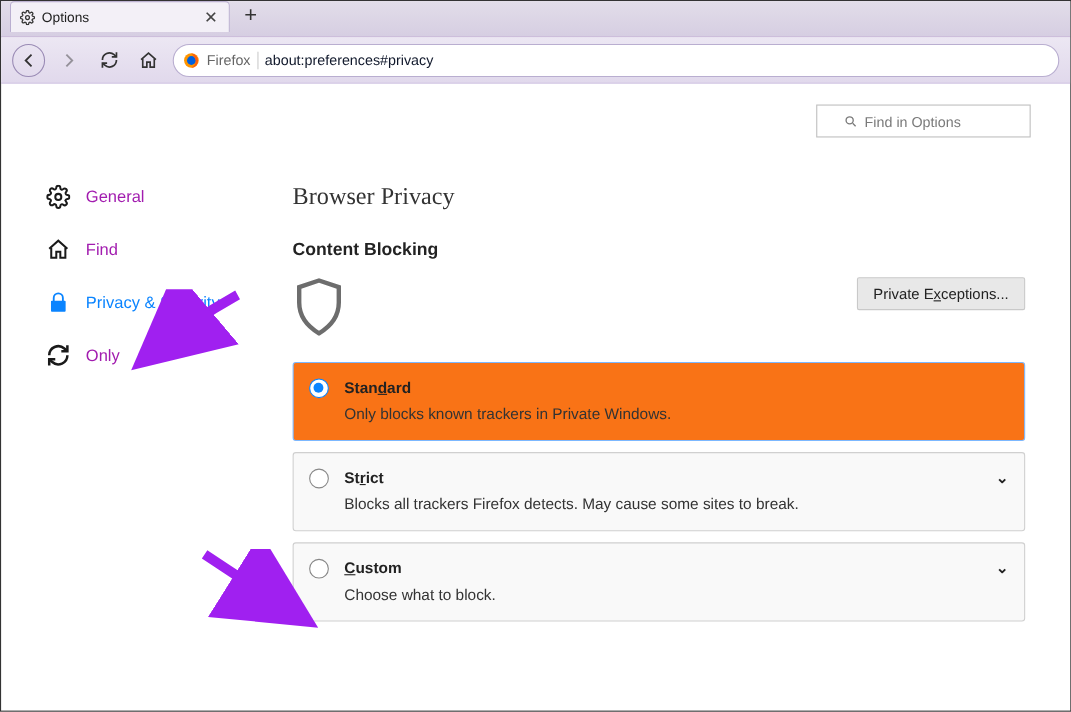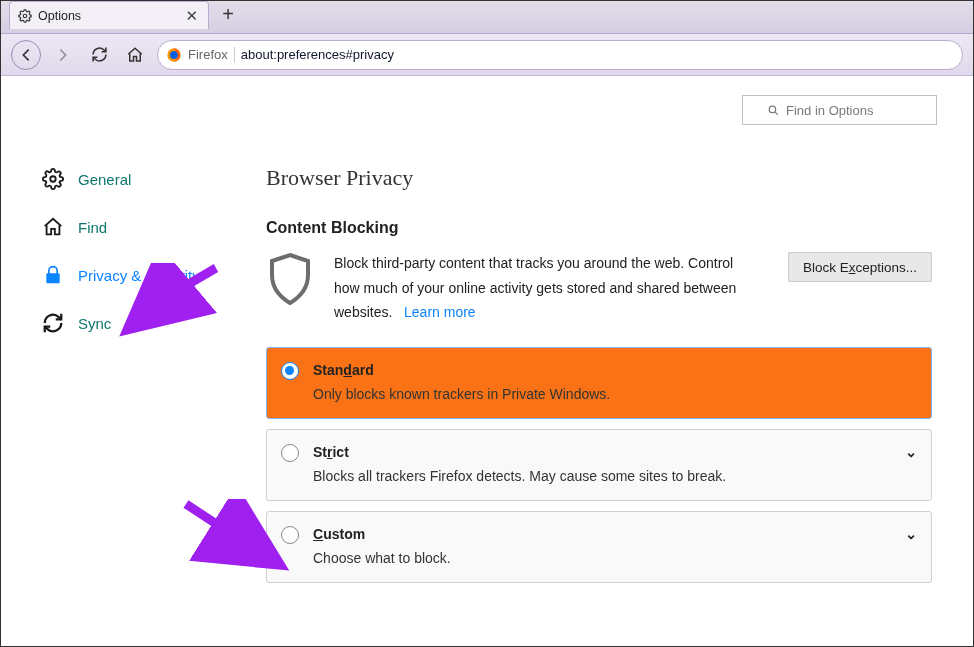--- a/index.html
+++ b/index.html
@@ -24,21 +24,21 @@
   .sep { width:1px; height:16px; background:#ccc; }
   .urltext { color:#0f172a; }
 
   
   .content { position:absolute; top:76px; left:1px; right:1px; bottom:1px; background:#fff; display:flex; }
   .searchwrap { position:absolute; right:35px; top:18px; width:195px; height:30px; border:1px solid #bfbfbf; display:flex; align-items:center; padding:0 24px; gap:6px; font-size:13px; color:#7a7a7a; }
   .searchwrap svg { width:13px; height:13px; }
 
   
   .sidebar { width:240px; padding-top:78px; }
-  .side-item { display:flex; align-items:center; height:48px; padding-left:40px; gap:14px; font-size:15px; color:#0f766e; cursor:pointer; }
+  .side-item { display:flex; align-items:center; height:48px; padding-left:40px; gap:14px; font-size:15px; color:#a21caf; cursor:pointer; }
   .side-item.active { color:#0a84ff; }
   .side-item.active .sicon { color:#0a84ff; }
   .sicon { width:22px; height:22px; display:flex; align-items:center; justify-content:center; color:#1a1a1a; }
 
   
   .main { flex:1; padding:88px 40px 20px 24px; position:relative; }
   h1.sec { font-size:22px; font-weight:500; color:#333; margin-bottom:28px;font-family:Liberation Serif, serif; }
   h2.sub { font-size:16px; font-weight:700; color:#222; margin-bottom:14px; }
   .desc-row { display:flex; gap:20px; align-items:flex-start; margin-bottom:22px; }
   .shield { width:48px; height:56px; flex-shrink:0; color:#6d6d6d; }
@@ -151,40 +151,36 @@
     </div>
     <div class="side-item">
       <span class="sicon">
         <svg width="22" height="22" viewBox="0 0 24 24" fill="none" stroke="currentColor" stroke-width="2.5">
             <path d="M21 2v6h-6"></path>
             <path d="M3 12a9 9 0 0 1 15-6.7L21 8"></path>
             <path d="M3 22v-6h6"></path>
             <path d="M21 12a9 9 0 0 1-15 6.7L3 16"></path>
           </svg>
       </span>
-      <span>Sync</span>
+      <span>Only</span>
     </div>
   </div>
 
   <div class="main">
     <h1 class="sec">Browser Privacy</h1>
     <h2 class="sub">Content Blocking</h2>
 
     <div class="desc-row">
       <svg class="shield" viewBox="0 0 24 28" fill="none" stroke="#6d6d6d" stroke-width="2">
         <path d="M12 2l9 3v7c0 7-4 11-9 14-5-3-9-7-9-14V5l9-3z"></path>
       </svg>
-      <div class="desc-text">
-        <span>Block third-party content that tracks you around the web. Control how much of your online activity gets stored and shared between websites.</span>
-        &nbsp;&nbsp;<span class="link">Learn more</span>
-      </div>
     </div>
 
     <button class="btn-exc">
-      <span>Block E</span><span class="uline">x</span><span>ceptions...</span>
+      <span>Private E</span><span class="uline">x</span><span>ceptions...</span>
     </button>
 
     <div class="option-card selected">
       <span class="radio"></span>
       <div class="otitle">
         <span>Stan</span><span class="uline">d</span><span>ard</span>
       </div>
       <div class="odesc">Only blocks known trackers in Private Windows.</div>
     </div>
 

